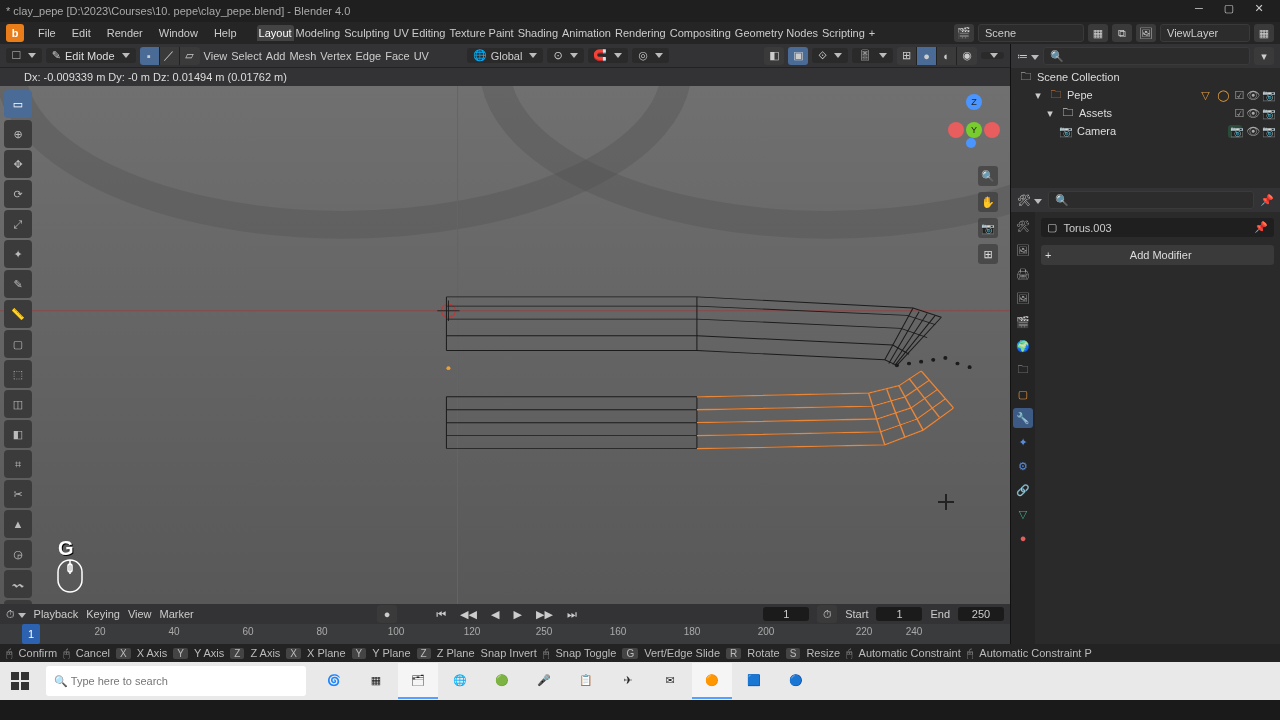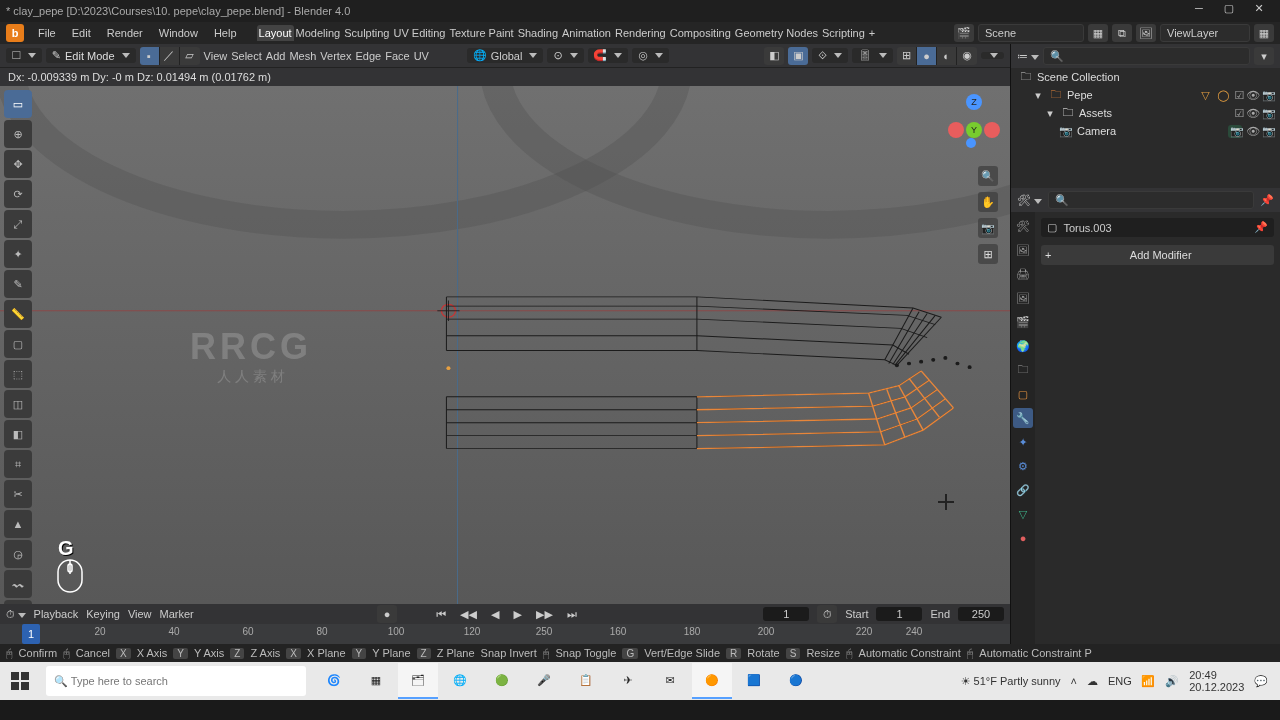--- a/index.html
+++ b/index.html
@@ -20,21 +20,21 @@
 .main{display:flex;height:600px}
 .viewcol{flex:1;display:flex;flex-direction:column;background:#444;position:relative}
 .v-header{height:24px;background:#333335;display:flex;align-items:center;gap:4px;padding:0 6px;border-bottom:1px solid #222}
 .v-header .dd{background:#2a2a2a;border-radius:3px;padding:1px 6px;display:flex;align-items:center;gap:4px}
 .v-header .label{color:#ddd}
 .seg{display:flex}
 .seg .s{width:20px;height:18px;background:#3a3a3a;display:flex;align-items:center;justify-content:center;border-right:1px solid #222}
 .seg .s.active{background:#4a6b96}
 .seg .s:first-child{border-radius:3px 0 0 3px}
 .seg .s:last-child{border-right:none;border-radius:0 3px 3px 0}
-.statusline{height:18px;background:#333335;color:#ddd;padding:0 8px;display:flex;align-items:center}
+.statusline{height:18px;background:#333335;color:#ddd;padding:0 24px;display:flex;align-items:center}
 
 .viewport{flex:1;position:relative;background:linear-gradient(#707070,#585858);overflow:hidden}
 .toolshelf{position:absolute;left:4px;top:4px;display:flex;flex-direction:column;gap:2px}
 .toolshelf .t{width:28px;height:28px;background:#3b3b3b;border-radius:4px;display:flex;align-items:center;justify-content:center;color:#bbb}
 .toolshelf .t.active{background:#4a6b96;color:#fff}
 .toolshelf .t.last{background:#3b3b3b}
 .hud{position:absolute;left:48px;top:4px;color:#e8e8e8;text-shadow:1px 1px 0 rgba(0,0,0,.6);line-height:15px}
 .gizmo{position:absolute;right:10px;top:8px;width:52px;height:52px}
 .gizmo .c{position:absolute;width:16px;height:16px;border-radius:50%;font-size:9px;display:flex;align-items:center;justify-content:center;color:#222}
 .gizmo .z{background:#4a95ff;top:0;left:18px}
@@ -279,24 +279,20 @@
         <div class="c z">Z</div>
         <div class="c zb"></div>
       </div>
       <div class="navwidgets">
         <div class="w">🔍</div>
         <div class="w">✋</div>
         <div class="w">📷</div>
         <div class="w">⊞</div>
       </div>
 
-      <div class="wlogo">
-        <div style="font-size:36px;font-weight:bold;letter-spacing:4px">RRCG</div>
-        <div style="font-size:14px">人&nbsp;人&nbsp;素&nbsp;材</div>
-      </div>
 
       <div class="keyhud">G</div>
       <div class="mousehud">
         <svg width="28" height="36" viewBox="0 0 28 36">
             <rect x="2" y="2" width="24" height="32" rx="12"></rect>
             <line x1="14" y1="2" x2="14" y2="16"></line>
             <rect x="12" y="6" width="4" height="8" rx="2"></rect>
           </svg>
       </div>
       <div class="cursor" style="left:938px;top:408px"></div>
@@ -478,23 +474,13 @@
     <div class="app">🌐</div>
     <div class="app">🟢</div>
     <div class="app">🎤</div>
     <div class="app">📋</div>
     <div class="app">✈</div>
     <div class="app">✉</div>
     <div class="app active">🟠</div>
     <div class="app">🟦</div>
     <div class="app">🔵</div>
   </div>
-  <div class="tray">
-    <span><span>☀</span> <span>51°F  Partly sunny</span></span>
-    <span>˄</span>
-    <span>☁</span>
-    <span>ENG</span>
-    <span>📶</span>
-    <span>🔊</span>
-    <span><span>20:49</span><br><span>20.12.2023</span></span>
-    <span>💬</span>
-  </div>
 </div>
 
 </body></html>

